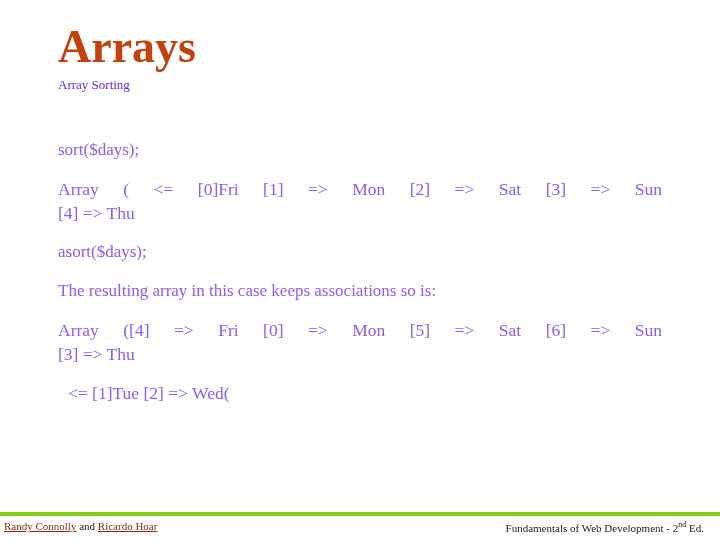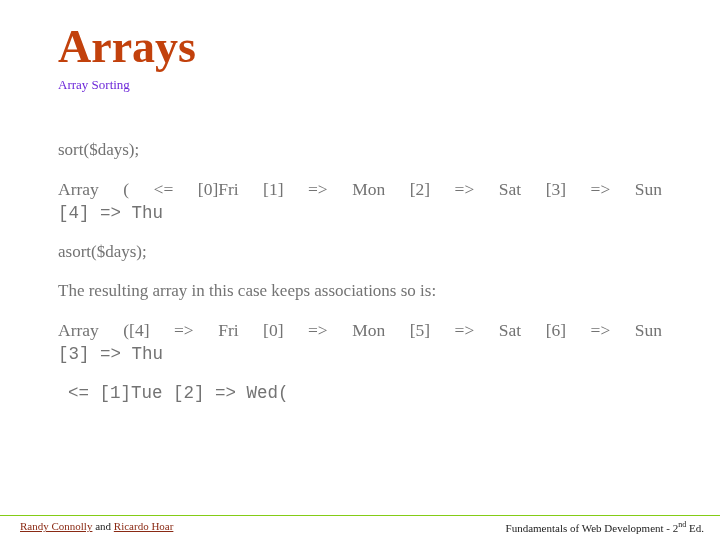--- a/index.html
+++ b/index.html
@@ -20,43 +20,43 @@
   }
   .subtitle {
     font-family: 'Times New Roman', Times, serif;
     font-size: 13px;
     color: #6d28d9;
     margin-top: 4px;
   }
   .body {
     margin-top: 46px;
     font-size: 17px;
-    color: #737373;
+    color: #8b5cf6;
     line-height: 1.35;
   }
   .body p { margin-bottom: 16px; }
   .code-line { font-family: Georgia, serif; font-size: 17px; }
   .arr-line {
     font-family: Georgia, 'Times New Roman', serif;
     font-size: 17.5px;
     text-align: justify;
     text-align-last: justify;
   }
   .arr-line2 {
-    font-family: Liberation Mono, monospace;
+    font-family: Liberation Serif, serif;
     font-size: 17.5px;
   }
   .indent { padding-left: 10px; }
   .footer {
     position: absolute;
     left: 0;
     bottom: 0;
     width: 100%;
-    border-top: 1px solid #84cc16;
-    padding: 4px 16px 6px 20px;
+    border-top: 4px solid #84cc16;
+    padding: 4px 16px 6px 4px;
     font-family: 'Times New Roman', Times, serif;
     font-size: 11px;
     color: #222;
     display: flex;
     justify-content: space-between;
   }
   .author-link { color: #8a2a14; text-decoration: underline; text-decoration-color: #8a2a14; }
   .sup { font-size: 8px; vertical-align: super; }
 </style>
 </head>

